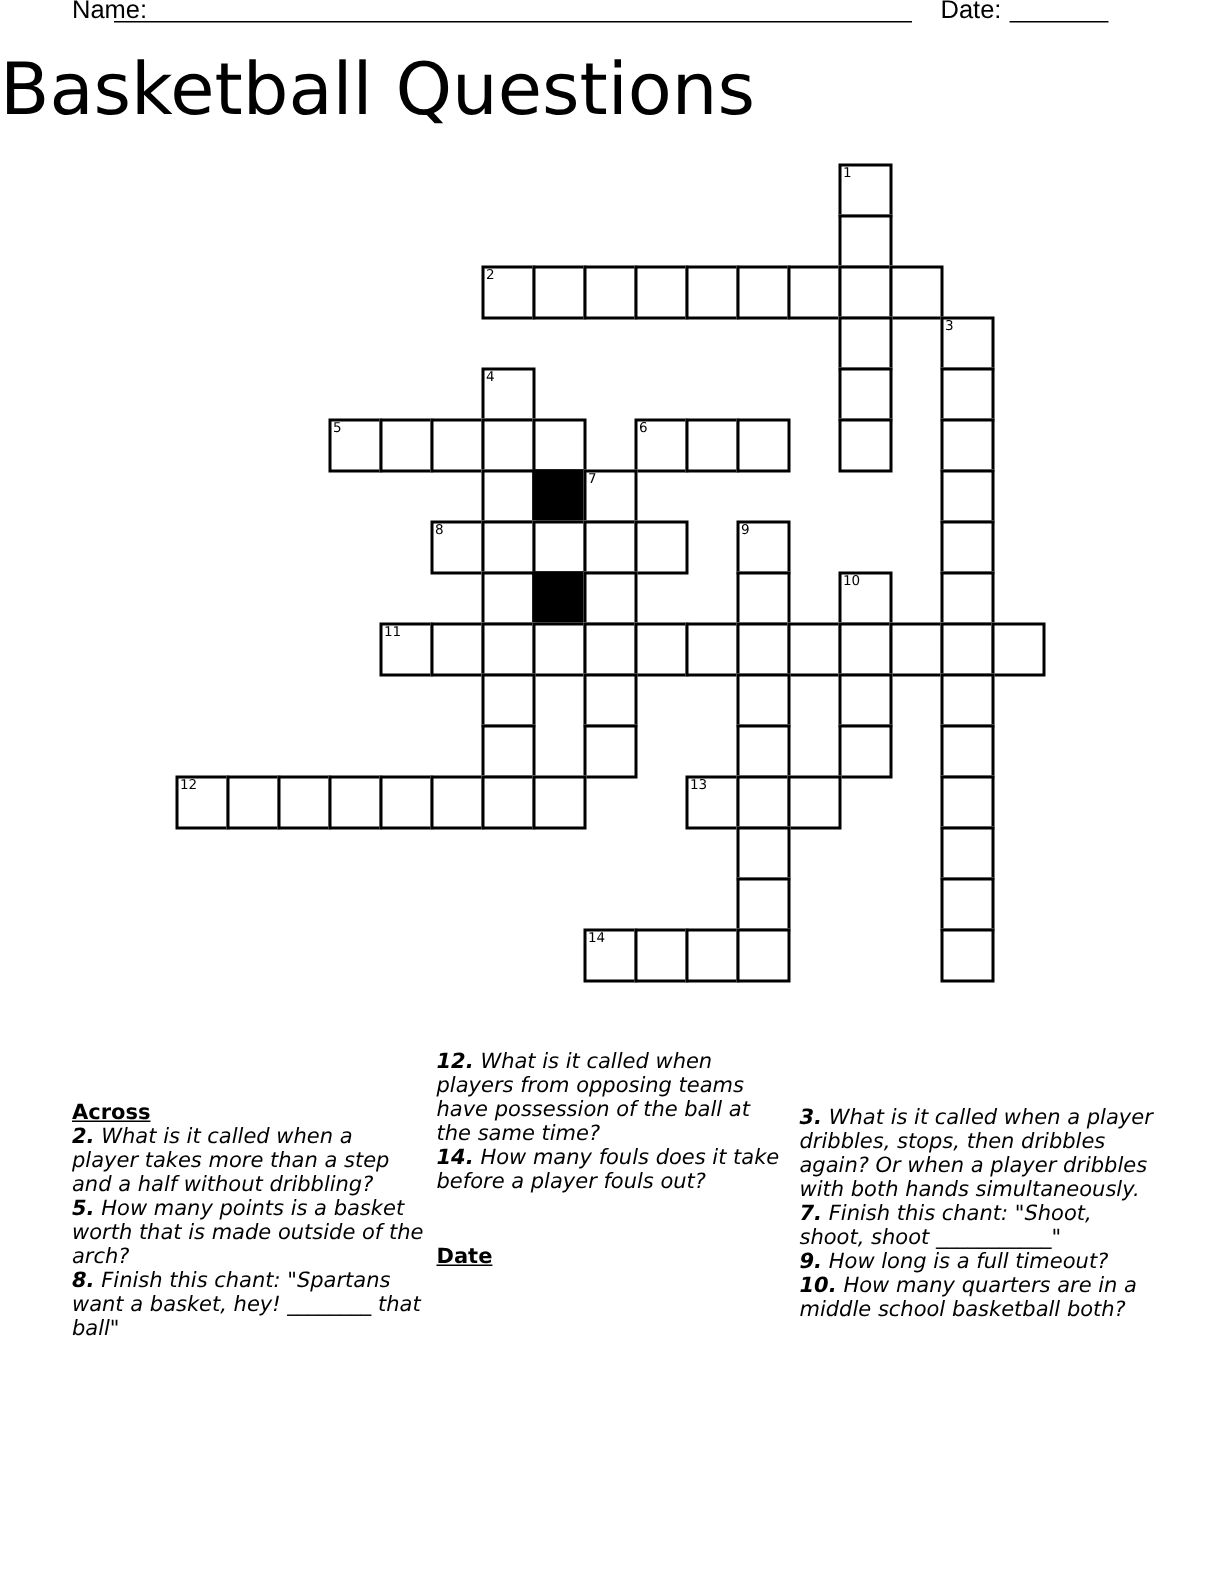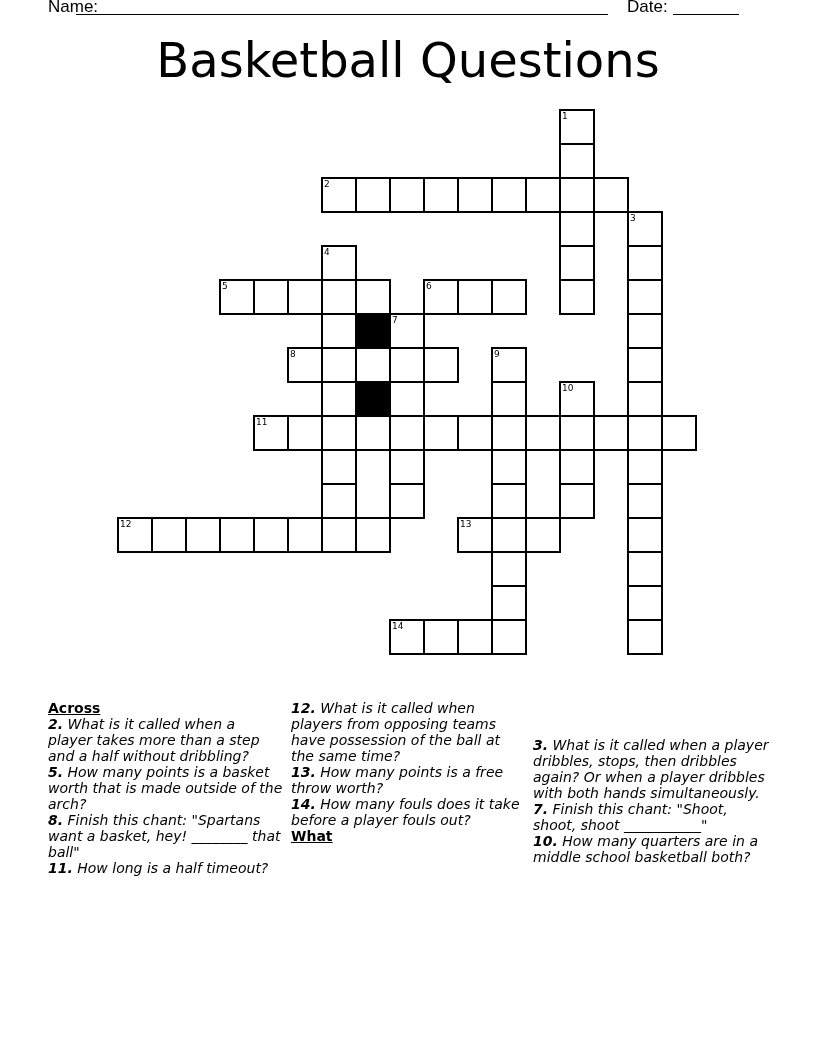--- a/index.html
+++ b/index.html
@@ -1,30 +1,30 @@
 <!DOCTYPE html>
 <html><head>
 <meta charset="utf-8">
 <style>
   html, body { margin: 0; padding: 0; background: #ffffff; }
   body { width: 816px; height: 1056px; position: relative; overflow: hidden; color: #000; }
   .name-label { position: absolute; left: 48px; top: -3px; font-family: "Liberation Sans", sans-serif; font-size: 17px; }
   .name-blank { position: absolute; left: 76px; top: 14px; width: 532px; border-bottom: 1px solid #000; }
   .date-label { position: absolute; left: 627px; top: -3px; font-family: "Liberation Sans", sans-serif; font-size: 17px; }
   .date-blank { position: absolute; left: 673px; top: 14px; width: 66px; border-bottom: 1px solid #000; }
-  .title { position: absolute; top: 32px; left: 0; width: 816px; text-align: center; font-family: "DejaVu Sans", sans-serif; font-size: 48px; letter-spacing: 0px; }
+  .title { position: absolute; top: 32px; left: 0; width: 816px; text-align: left; font-family: "DejaVu Sans", sans-serif; font-size: 48px; letter-spacing: 0px; }
   .grid { position: absolute; left: 118px; top: 110px; width: 580px; height: 546px; }
   .cell { position: absolute; width: 34px; height: 34px; box-sizing: border-box; border: 2px solid #000; background: #fff; margin-left: -1px; margin-top: -1px; width: 36px; height: 36px; }
   .cell.black { background: #000; }
   .cell .num { position: absolute; left: 1px; top: 0px; font-family: "DejaVu Sans", sans-serif; font-size: 9px; line-height: 10px; }
   .clues { position: absolute; top: 700px; font-family: "DejaVu Sans", sans-serif; font-size: 14px; line-height: 16px; }
   .col1 { left: 48px; width: 235px; }
   .col2 { left: 291px; width: 235px; }
   .col3 { left: 533px; width: 240px; margin-top: 37px; }
-  .section-head { font-weight: bold; text-decoration: underline; display: block; }
+  .section-head { font-weight: bold; text-decoration: underline; display: block; margin-top: 34px; }
   .clue { display: block; font-style: italic; }
   .clue .n { font-weight: bold; }
 </style>
 </head>
 <body>
 
 <div class="name-label">Name:</div>
 <div class="name-blank"></div>
 <div class="date-label">Date:</div>
 <div class="date-blank"></div>
@@ -147,27 +147,26 @@
     <div class="cell" style="left: 340px; top: 510px;"></div>
     <div class="cell" style="left: 374px; top: 510px;"></div>
     <div class="cell" style="left: 510px; top: 510px;"></div>
   </div>
 
 <div class="clues col1">
   <span class="section-head">Across</span>
   <span class="clue"><span class="n">2.</span> <span>What is it called when a player takes more than a step and a half without dribbling?</span></span>
   <span class="clue"><span class="n">5.</span> <span>How many points is a basket worth that is made outside of the arch?</span></span>
   <span class="clue"><span class="n">8.</span> <span>Finish this chant: "Spartans want a basket, hey! ________ that ball"</span></span>
-  <span class="clue"><span class="n">11.</span> <span>How long is a half timeout?</span></span>
 </div>
 
 <div class="clues col2">
   <span class="clue"><span class="n">12.</span> <span>What is it called when players from opposing teams have possession of the ball at the same time?</span></span>
-  <span class="clue"><span class="n">13.</span> <span>How many points is a free throw worth?</span></span>
   <span class="clue"><span class="n">14.</span> <span>How many fouls does it take before a player fouls out?</span></span>
-  <span class="section-head">What</span>
+  <span class="section-head">Date</span>
 </div>
 
 <div class="clues col3">
   <span class="clue"><span class="n">3.</span> <span>What is it called when a player dribbles, stops, then dribbles again? Or when a player dribbles with both hands simultaneously.</span></span>
   <span class="clue"><span class="n">7.</span> <span>Finish this chant: "Shoot, shoot, shoot ___________"</span></span>
+  <span class="clue"><span class="n">9.</span> <span>How long is a full timeout?</span></span>
   <span class="clue"><span class="n">10.</span> <span>How many quarters are in a middle school basketball both?</span></span>
 </div>
 
 </body></html>

